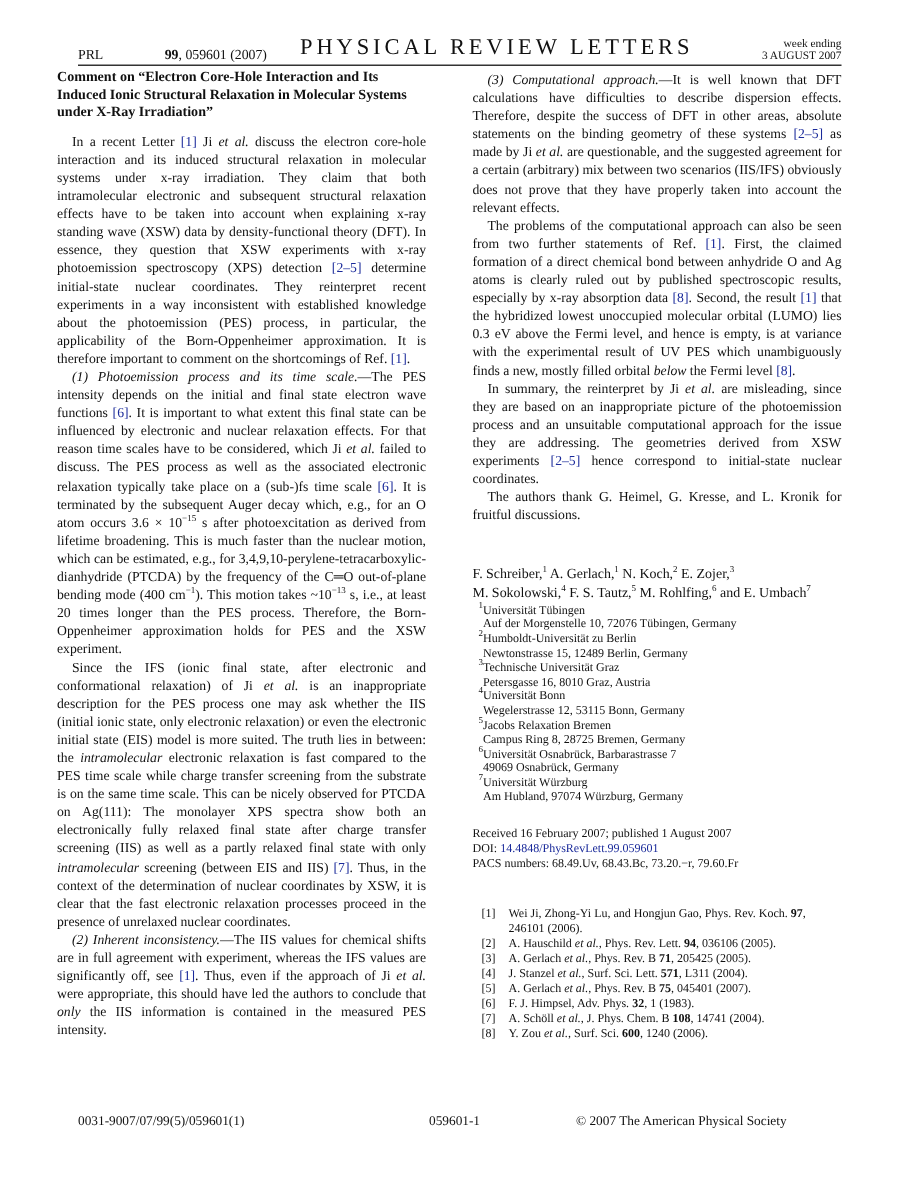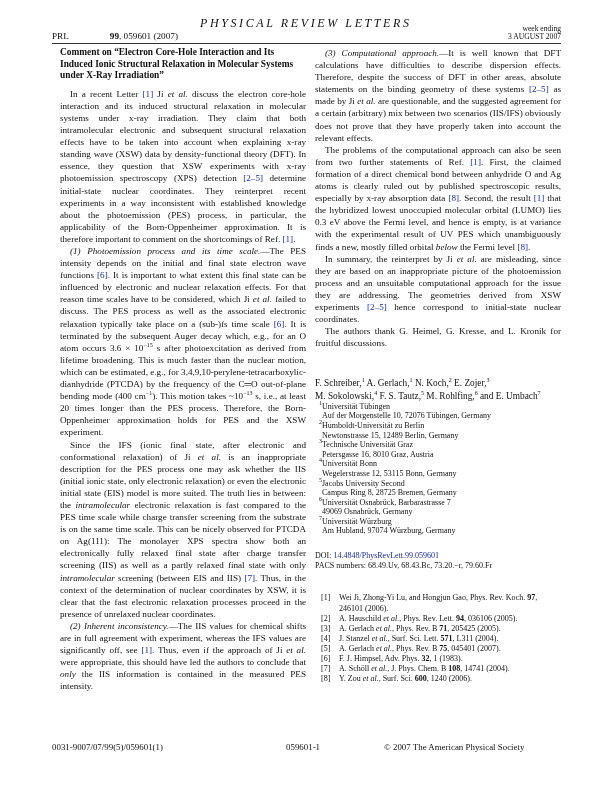--- a/index.html
+++ b/index.html
@@ -2,25 +2,25 @@
 <html><head>
 <meta charset="utf-8">
 <style>
   html, body { margin: 0; padding: 0; background: #ffffff; }
   body { width: 612px; height: 792px; position: relative; overflow: hidden;
          font-family: "Liberation Serif", "DejaVu Serif", serif; color: #111; }
   .hdr { position: absolute; left: 52px; top: 26px; width: 509px; height: 17px;
          border-bottom: 1px solid #333; }
   .hdr-left { position: absolute; left: 0; bottom: 2px; font-size: 9.2px; }
   .hdr-left b { font-weight: bold; padding-left: 39px; }
-  .hdr-center { position: absolute; left: 148px; bottom: 12px; font-size: 12px; letter-spacing: 2.6px; font-style: italic; }
+  .hdr-center { position: absolute; left: 148px; bottom: 2px; font-size: 15px; letter-spacing: 2.6px; }
   .hdr-right { position: absolute; right: 0; bottom: 1px; font-size: 7.6px; text-align: right; line-height: 8.6px; }
   .col { position: absolute; top: 47px; width: 246px; font-size: 9.15px; line-height: 12.1px;
          text-align: justify; hyphens: manual; }
-  .col-left { left: 60px; }
+  .col-left { left: 38px; }
   .col-right { left: 315px; }
   .title { font-weight: bold; font-size: 9.4px; line-height: 11.6px; text-align: left; margin: 0 0 6px 0; }
   p { margin: 0; text-indent: 10px; }
   .ref { color: #1a2a9a; }
   i { font-style: italic; }
   .sup { font-size: 6px; vertical-align: 4px; line-height: 0; }
   .authors { margin-top: 28px; text-indent: 0; font-size: 9.3px; line-height: 12.2px; text-align: left; }
   .aff { font-size: 8px; line-height: 9.6px; margin-left: 4px; text-align: left; }
   .aff .a2 { padding-left: 3px; display: block; }
   .meta { margin-top: 15px; font-size: 8px; line-height: 10.2px; text-align: left; }
@@ -61,26 +61,27 @@
   <p>The authors thank G. Heimel, G. Kresse, and L. Kronik for fruitful discussions.</p>
 
   <div class="authors">
     <span><span>F. Schreiber,</span><span class="sup">1</span></span><span><span> A. Gerlach,</span><span class="sup">1</span></span><span><span> N. Koch,</span><span class="sup">2</span></span><span><span> E. Zojer,</span><span class="sup">3</span></span><br><span><span> M. Sokolowski,</span><span class="sup">4</span></span><span><span> F. S. Tautz,</span><span class="sup">5</span></span><span><span> M. Rohlfing,</span><span class="sup">6</span></span><span><span> and E. Umbach</span><span class="sup">7</span></span>
   </div>
   <div class="aff">
     <div><span class="sup">1</span><span>Universität Tübingen</span><span class="a2">Auf der Morgenstelle 10, 72076 Tübingen, Germany</span></div>
     <div><span class="sup">2</span><span>Humboldt-Universität zu Berlin</span><span class="a2">Newtonstrasse 15, 12489 Berlin, Germany</span></div>
     <div><span class="sup">3</span><span>Technische Universität Graz</span><span class="a2">Petersgasse 16, 8010 Graz, Austria</span></div>
     <div><span class="sup">4</span><span>Universität Bonn</span><span class="a2">Wegelerstrasse 12, 53115 Bonn, Germany</span></div>
-    <div><span class="sup">5</span><span>Jacobs University Second</span><span class="a2">Campus Ring 8, 28725 Bremen, Germany</span></div>
+    <div><span class="sup">5</span><span>Jacobs Relaxation Bremen</span><span class="a2">Campus Ring 8, 28725 Bremen, Germany</span></div>
     <div><span class="sup">6</span><span>Universität Osnabrück, Barbarastrasse 7</span><span class="a2">49069 Osnabrück, Germany</span></div>
     <div><span class="sup">7</span><span>Universität Würzburg</span><span class="a2">Am Hubland, 97074 Würzburg, Germany</span></div>
   </div>
 
   <div class="meta">
+    <div>Received 16 February 2007; published 1 August 2007</div>
     <div><span>DOI: </span><a class="doi">14.4848/PhysRevLett.99.059601</a></div>
     <div>PACS numbers: 68.49.Uv, 68.43.Bc, 73.20.−r, 79.60.Fr</div>
   </div>
 
   <div class="refs">
     <ul>
       <li><span class="num">[1]</span><span>Wei Ji, Zhong-Yi Lu, and Hongjun Gao, Phys. Rev. Koch. </span><b>97</b><span>, 246101 (2006).</span></li>
       <li><span class="num">[2]</span><span>A. Hauschild </span><i>et al.</i><span>, Phys. Rev. Lett. </span><b>94</b><span>, 036106 (2005).</span></li>
       <li><span class="num">[3]</span><span>A. Gerlach </span><i>et al.</i><span>, Phys. Rev. B </span><b>71</b><span>, 205425 (2005).</span></li>
       <li><span class="num">[4]</span><span>J. Stanzel </span><i>et al.</i><span>, Surf. Sci. Lett. </span><b>571</b><span>, L311 (2004).</span></li>

